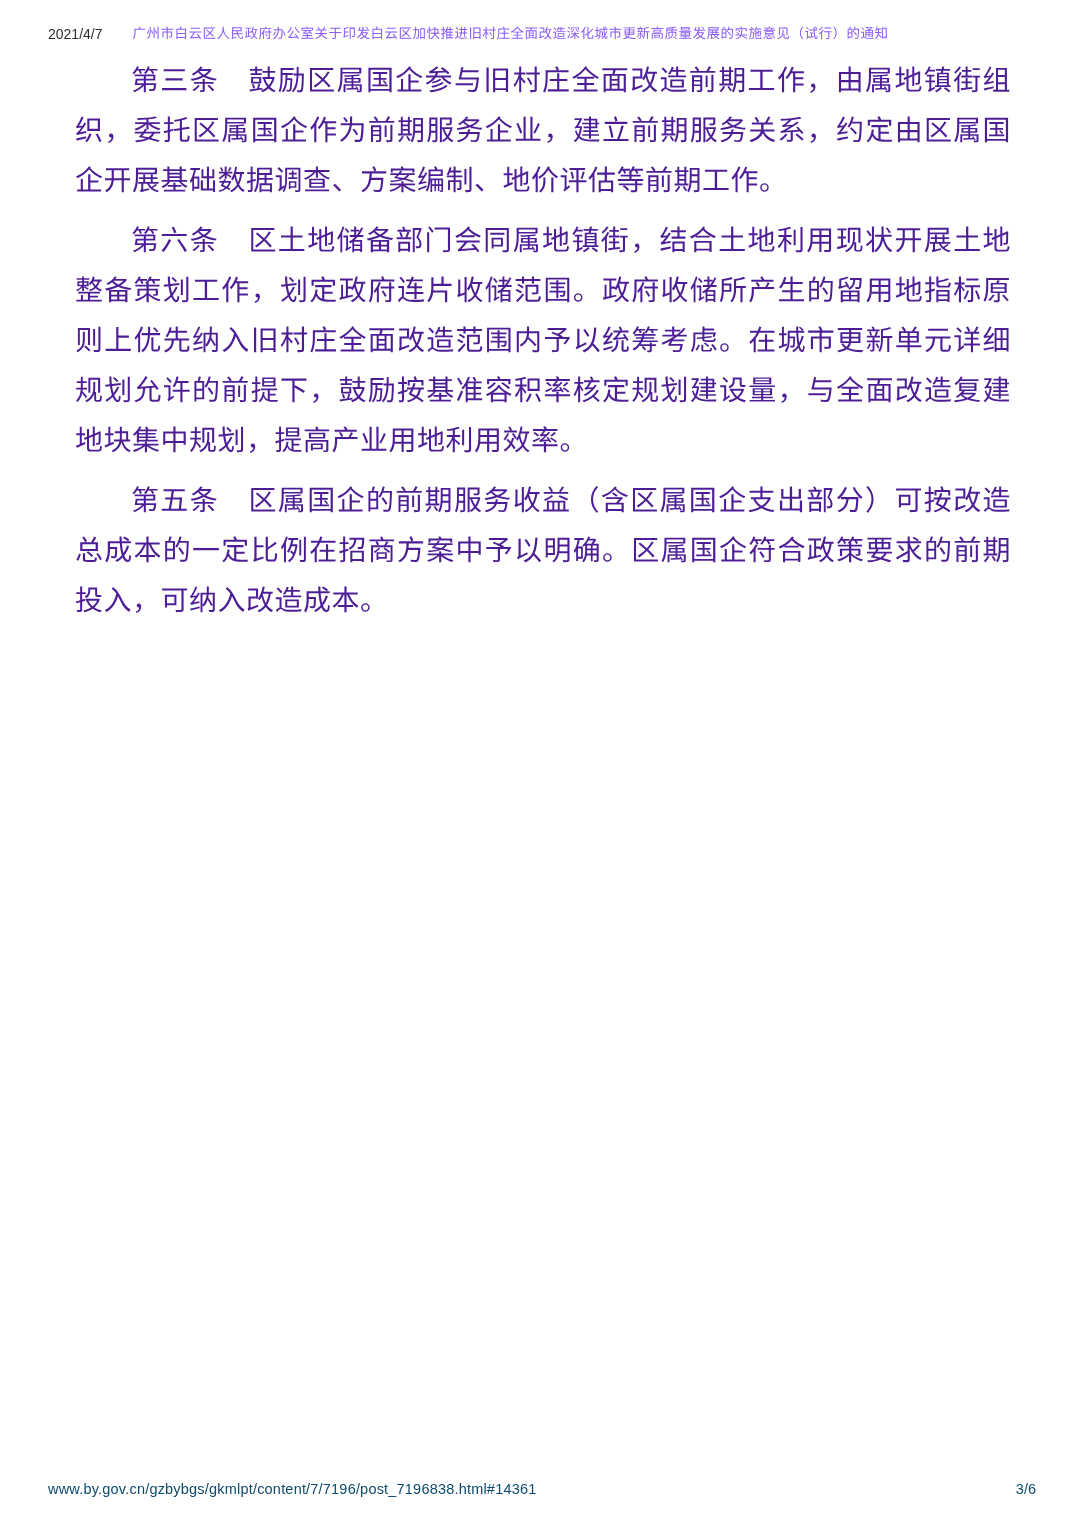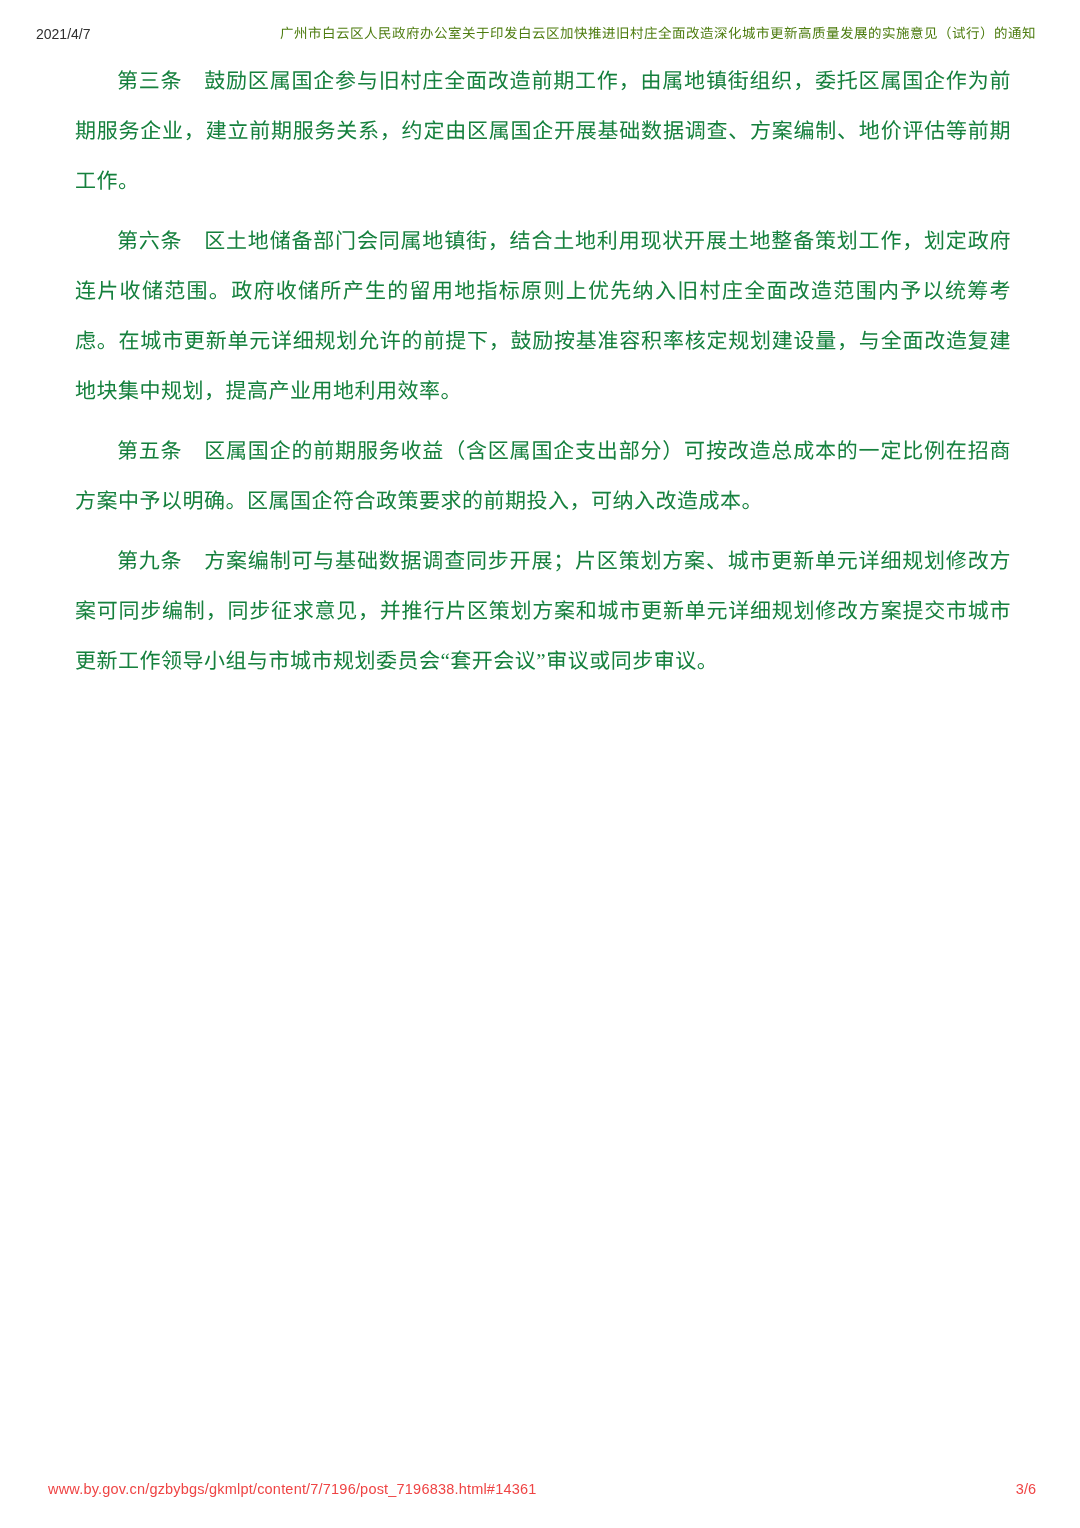--- a/index.html
+++ b/index.html
@@ -12,71 +12,70 @@
     width: 1080px;
     height: 1528px;
     background: #ffffff;
     overflow: hidden;
     font-family: "Liberation Sans", sans-serif;
   }
   
   .print-header {
     position: absolute;
     top: 24px;
-    left: 36px;
+    left: 48px;
     right: 44px;
     display: flex;
     align-items: flex-start;
     color: #2f2f2f;
   }
   .print-date {
     flex: 0 0 auto;
     font-size: 14px;
     line-height: 20px;
     white-space: nowrap;
   }
   .print-title {
     flex: 1 1 auto;
-    text-align: right;
+    text-align: left;
     font-size: 13.5px;
     line-height: 20px;
     padding-left: 30px;
-    color: #4d7c0f;
+    color: #8b5cf6;
     letter-spacing: 0.5px;
   }
   
   .doc-body {
     position: absolute;
     top: 56px;
     left: 75px;
     width: 936px;
-    font-size: 21px;
+    font-size: 28px;
     line-height: 50px;
-    color: #15803d;
+    color: #4c1d95;
     text-align: justify;
     letter-spacing: 0.5px;
-    font-family: Liberation Serif, serif;
   }
   .doc-body p {
     margin: 0 0 10px 0;
     text-indent: 2em;
   }
   .doc-body p:last-child {
     margin-bottom: 0;
   }
   
   .print-footer {
     position: absolute;
     left: 48px;
     right: 44px;
     top: 1479px;
     display: flex;
     justify-content: space-between;
     align-items: center;
-    color: #ef4444;
+    color: #0c4a6e;
     font-size: 14.5px;
     line-height: 20px;
   }
   .footer-url {
     white-space: nowrap;
     letter-spacing: 0.2px;
   }
   .footer-page {
     white-space: nowrap;
   }
@@ -88,21 +87,20 @@
 
   <div class="print-header">
     <span class="print-date">2021/4/7</span>
     <span class="print-title">广州市白云区人民政府办公室关于印发白云区加快推进旧村庄全面改造深化城市更新高质量发展的实施意见（试行）的通知</span>
   </div>
 
   <div class="doc-body">
     <p>第三条　鼓励区属国企参与旧村庄全面改造前期工作，由属地镇街组织，委托区属国企作为前期服务企业，建立前期服务关系，约定由区属国企开展基础数据调查、方案编制、地价评估等前期工作。</p>
     <p>第六条　区土地储备部门会同属地镇街，结合土地利用现状开展土地整备策划工作，划定政府连片收储范围。政府收储所产生的留用地指标原则上优先纳入旧村庄全面改造范围内予以统筹考虑。在城市更新单元详细规划允许的前提下，鼓励按基准容积率核定规划建设量，与全面改造复建地块集中规划，提高产业用地利用效率。</p>
     <p>第五条　区属国企的前期服务收益（含区属国企支出部分）可按改造总成本的一定比例在招商方案中予以明确。区属国企符合政策要求的前期投入，可纳入改造成本。</p>
-    <p>第九条　方案编制可与基础数据调查同步开展；片区策划方案、城市更新单元详细规划修改方案可同步编制，同步征求意见，并推行片区策划方案和城市更新单元详细规划修改方案提交市城市更新工作领导小组与市城市规划委员会“套开会议”审议或同步审议。</p>
   </div>
 
   <div class="print-footer">
     <span class="footer-url">www.by.gov.cn/gzbybgs/gkmlpt/content/7/7196/post_7196838.html#14361</span>
     <span class="footer-page">3/6</span>
   </div>
 
 </div>
 
 </body></html>

